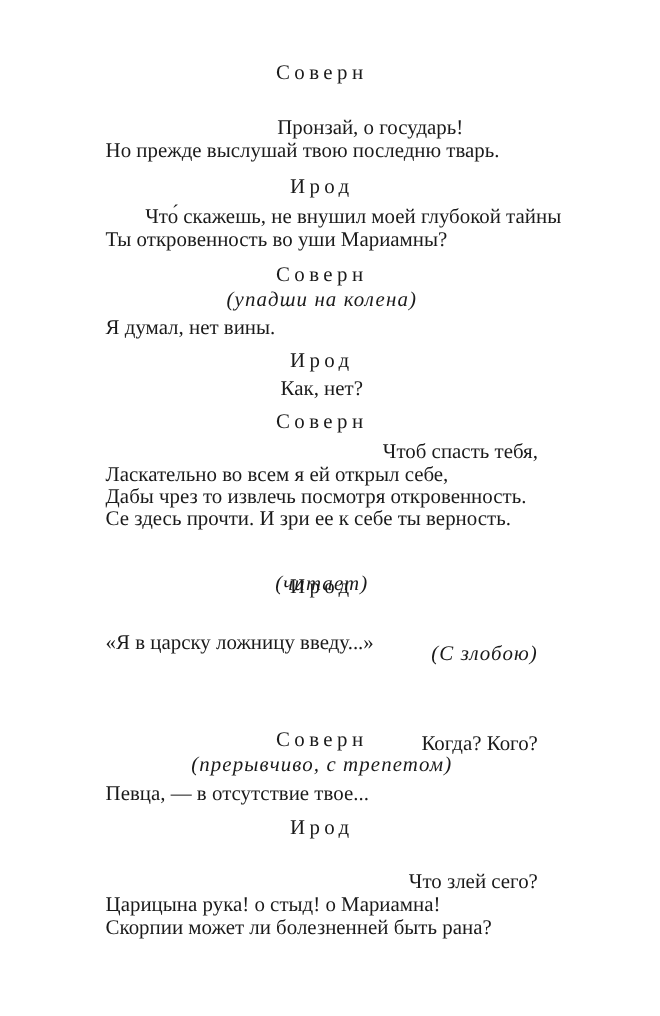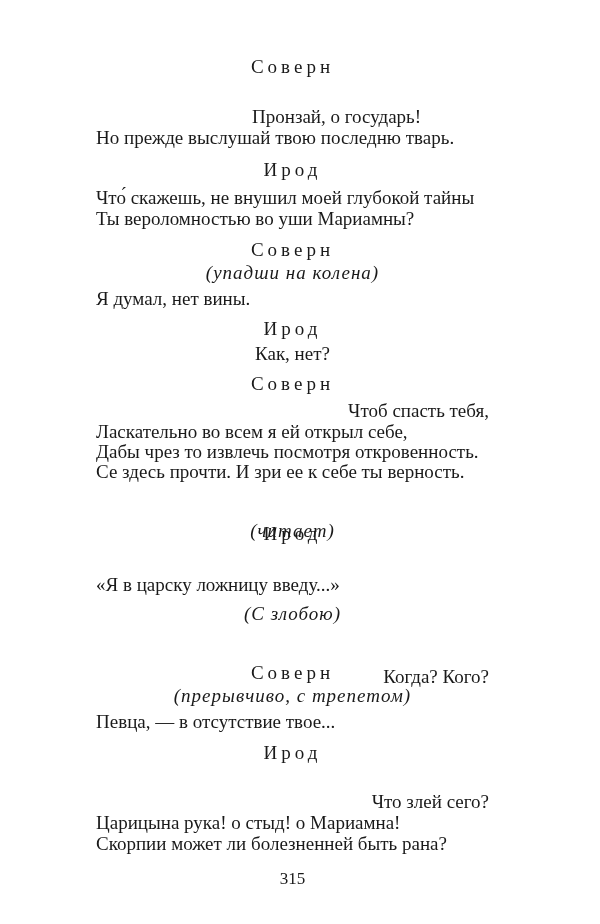--- a/index.html
+++ b/index.html
@@ -16,45 +16,44 @@
   </style>
 </head>
 <body>
 
 <div class="page">
   <div class="ln center speaker" style="top:56px;">Соверн</div>
   <div class="ln" style="top:106px; left:252px;">Пронзай, о государь!</div>
   <div class="ln left" style="top:127px;">Но прежде выслушай твою последню тварь.</div>
 
   <div class="ln center speaker" style="top:159px;">Ирод</div>
-  <div class="ln left" style="top:187px;">Что́ скажешь, не внушил моей глубокой тайны</div>
-  <div class="ln left" style="top:208px;">Ты вероломностью во уши Мариамны?</div>
+  <div class="ln left" style="top:187px;margin-left:36px;">Что́ скажешь, не внушил моей глубокой тайны</div>
+  <div class="ln left" style="top:208px;">Ты откровенность во уши Мариамны?</div>
 
   <div class="ln center speaker" style="top:239px;">Соверн</div>
   <div class="ln center stage" style="top:262px;">(упадши на колена)</div>
   <div class="ln left" style="top:288px;">Я думал, нет вины.</div>
 
   <div class="ln center speaker" style="top:318px;">Ирод</div>
   <div class="ln center" style="top:343px;">Как, нет?</div>
 
   <div class="ln center speaker" style="top:373px;">Соверн</div>
   <div class="ln right" style="top:400px;">Чтоб спасть тебя,</div>
   <div class="ln left" style="top:421px;">Ласкательно во всем я ей открыл себе,</div>
   <div class="ln left" style="top:441px;">Дабы чрез то извлечь посмотря откровенность.</div>
   <div class="ln left" style="top:461px;">Се здесь прочти. И зри ее к себе ты верность.</div>
 
   <div class="ln center speaker" style="top:523px;">Ирод</div>
   <div class="ln center stage" style="top:520px;">(читает)</div>
   <div class="ln left" style="top:574px;">«Я в царску ложницу введу...»</div>
-  <div class="ln center stage" style="top:603px;">(С злобою)</div>
+  <div class="ln center stage" style="top:584px;text-align:right;">(С злобою)</div>
   <div class="ln right" style="top:634px;margin-top:32px;">Когда? Кого?</div>
 
   <div class="ln center speaker" style="top:662px;">Соверн</div>
   <div class="ln center stage" style="top:685px;">(прерывчиво, с трепетом)</div>
   <div class="ln left" style="top:711px;">Певца, — в отсутствие твое...</div>
 
   <div class="ln center speaker" style="top:742px;">Ирод</div>
   <div class="ln right" style="top:791px;">Что злей сего?</div>
   <div class="ln left" style="top:812px;">Царицына рука! о стыд! о Мариамна!</div>
   <div class="ln left" style="top:833px;">Скорпии может ли болезненней быть рана?</div>
 
-  <div class="ln center pagenum" style="top:868px;">315</div>
 </div>
 
 </body></html>

